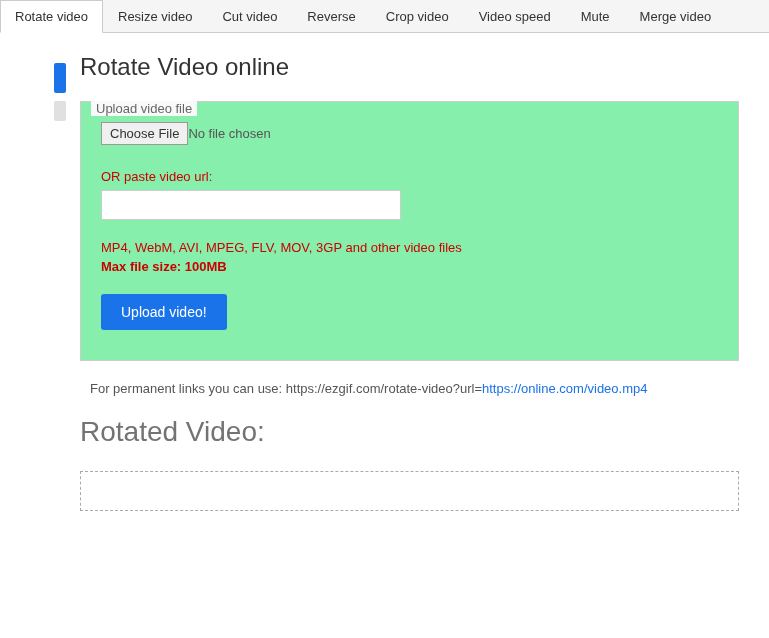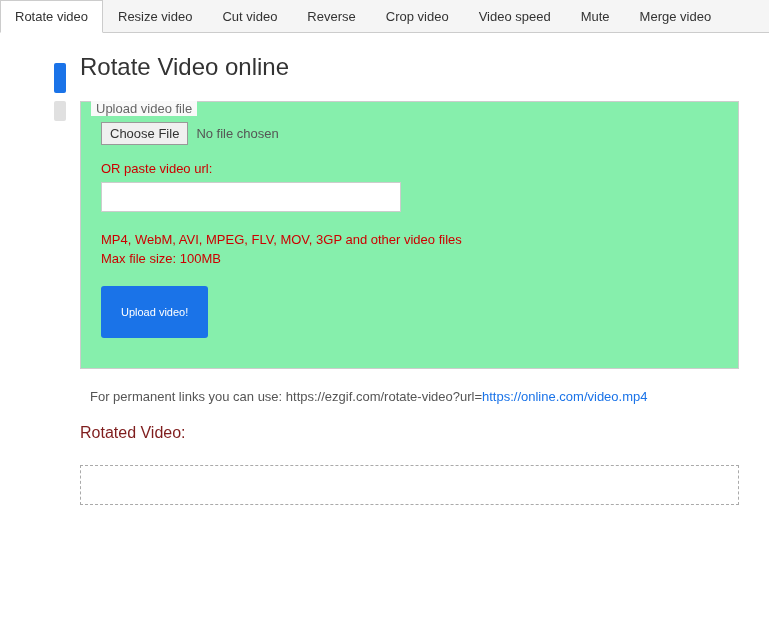--- a/index.html
+++ b/index.html
@@ -91,22 +91,21 @@
     .section-label {
       font-size: 13px;
       color: #333;
       margin-bottom: 8px;
       margin-top: 10px;
     }
 
     .file-input-row {
       display: flex;
       align-items: center;
-      gap: 8px;
-      margin-bottom: 16px;
+      margin-bottom: 24px;
     }
 
     .choose-file-btn {
       background: #f0f0f0;
       border: 1px solid #999;
       padding: 3px 8px;
       font-size: 13px;
       cursor: pointer;
       color: #333;
     }
@@ -138,49 +137,49 @@
       margin-bottom: 4px;
     }
 
     .max-size-text {
       font-size: 13px;
       color: #cc0000;
       margin-bottom: 20px;
     }
 
     .max-size-text span {
-      font-weight: normal;
+      font-weight: bold;
     }
 
     .upload-btn {
       background: #1a73e8;
       color: #fff;
       border: none;
-      padding: 20px 20px;
-      font-size: 11px;
+      padding: 10px 20px;
+      font-size: 14px;
       cursor: pointer;
       border-radius: 3px;
     }
 
     
     .permanent-link {
       font-size: 13px;
       color: #555;
       margin-bottom: 20px;
       padding-left: 10px;
     }
     .permanent-link .link-url {
       color: #1a73e8;
     }
 
     
     .rotated-title {
-      font-size: 16px;
+      font-size: 28px;
       font-weight: normal;
-      color: #7f1d1d;
+      color: #737373;
       margin-bottom: 23px;
     }
 
     .rotated-box {
       border: 1px dashed #aaa;
       min-height: 40px;
       background: #fff;
     }
   </style>
 </head>

